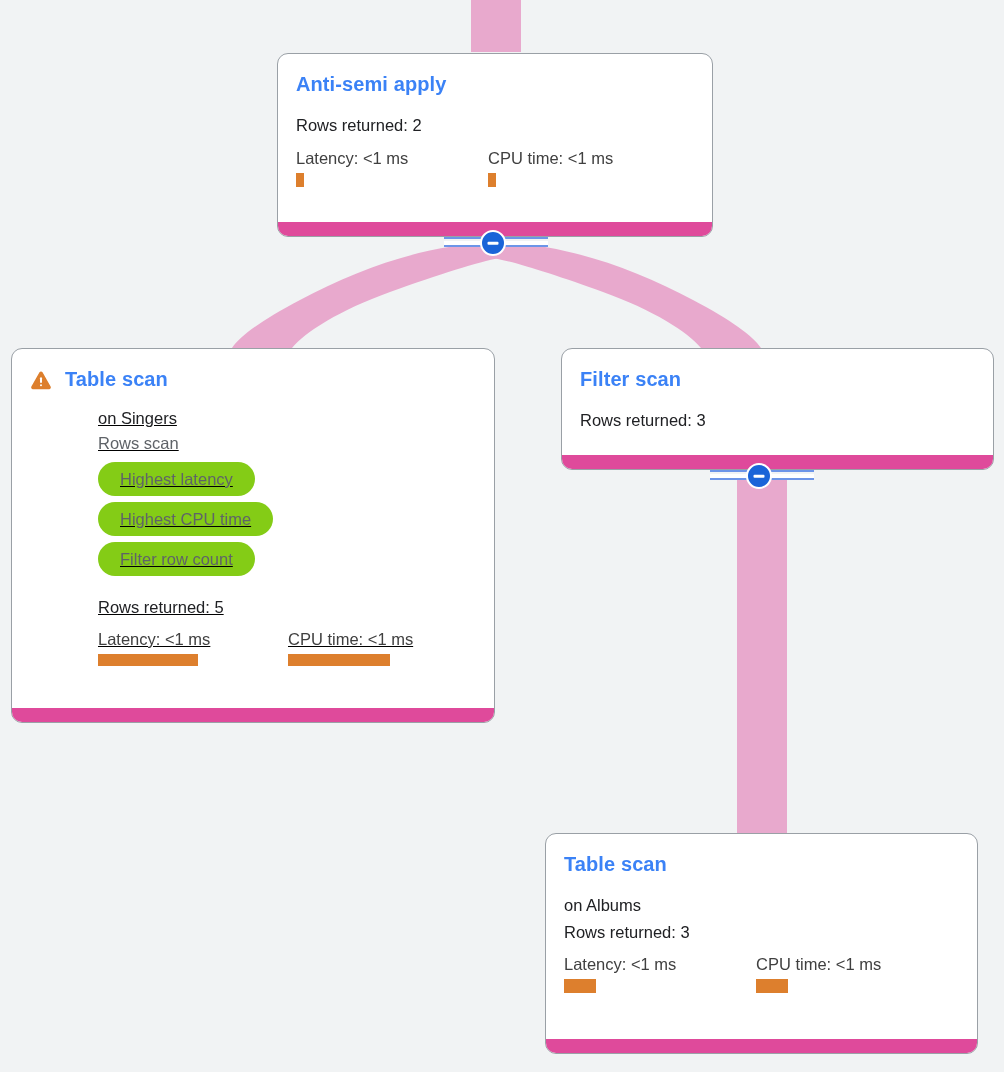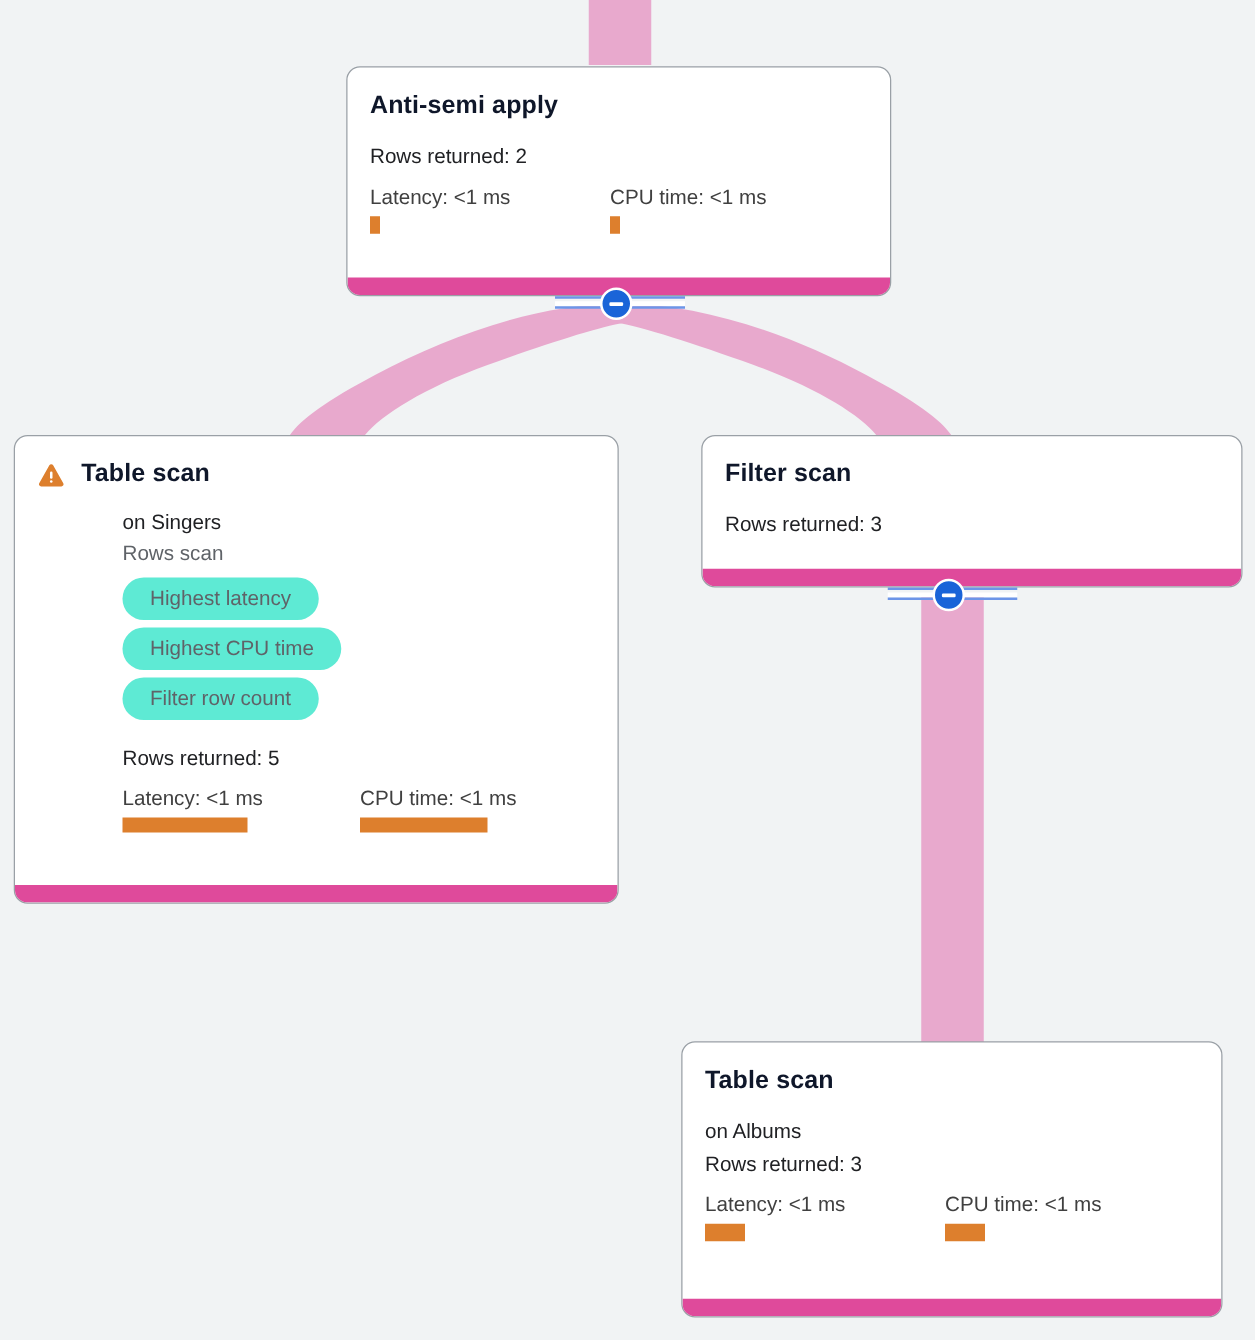--- a/index.html
+++ b/index.html
@@ -58,21 +58,21 @@
   }
   .warn-icon {
     flex: 0 0 auto;
     width: 22px;
     height: 22px;
     margin-top: 3px;
   }
   .node-title {
     font-size: 20px;
     font-weight: bold;
-    color: #0f172a;
+    color: #3b82f6;
     line-height: 26px;
     letter-spacing: .1px;
   }
   .node-sub {
     font-size: 16.5px;
     color: #202124;
     line-height: 25px;
     margin-top: 16px;
   }
   .node-sub.muted {
@@ -84,21 +84,21 @@
   }
 
   .chips {
     margin: 6px 0 0 0;
     display: flex;
     flex-direction: column;
     align-items: flex-start;
     gap: 6px;
   }
   .chip {
-    background: #5eead4;
+    background: #84cc16;
     color: #5f6368;
     border-radius: 999px;
     font-size: 16.5px;
     line-height: 20px;
     padding: 7px 22px;
   }
 
   .rows-line {
     font-size: 16.5px;
     color: #202124;
@@ -222,21 +222,21 @@
   <div class="node" style="left:11px; top:348px; width:484px; height:375px;">
     <div class="node-body">
       <div class="title-row">
         <svg class="warn-icon" viewBox="0 0 24 24">
           <path d="M12 2.6c-.7 0-1.3.36-1.66.98L1.5 19.1c-.36.63-.35 1.33 0 1.95.35.6.98.95 1.67.95h17.66c.7 0 1.32-.35 1.67-.95.35-.62.36-1.32 0-1.95L13.66 3.58A1.9 1.9 0 0 0 12 2.6z" fill="#dd7f2d"></path>
           <rect x="10.9" y="9" width="2.2" height="6.2" rx="1.1" fill="#ffffff"></rect>
           <rect x="10.9" y="16.6" width="2.2" height="2.2" rx="1.1" fill="#ffffff"></rect>
         </svg>
         <div class="node-title">Table scan</div>
       </div>
-      <div class="indent" style="padding-left:68px; margin-top:-2px;">
+      <div class="indent" style="padding-left:68px; margin-top:-2px;text-decoration:underline;">
         <div class="node-sub">on Singers</div>
         <div class="node-sub muted">Rows scan</div>
         <div class="chips">
           <div class="chip">Highest latency</div>
           <div class="chip">Highest CPU time</div>
           <div class="chip">Filter row count</div>
         </div>
         <div class="rows-line">Rows returned: 5</div>
         <div class="metrics">
           <div class="metric" style="width:190px;">

